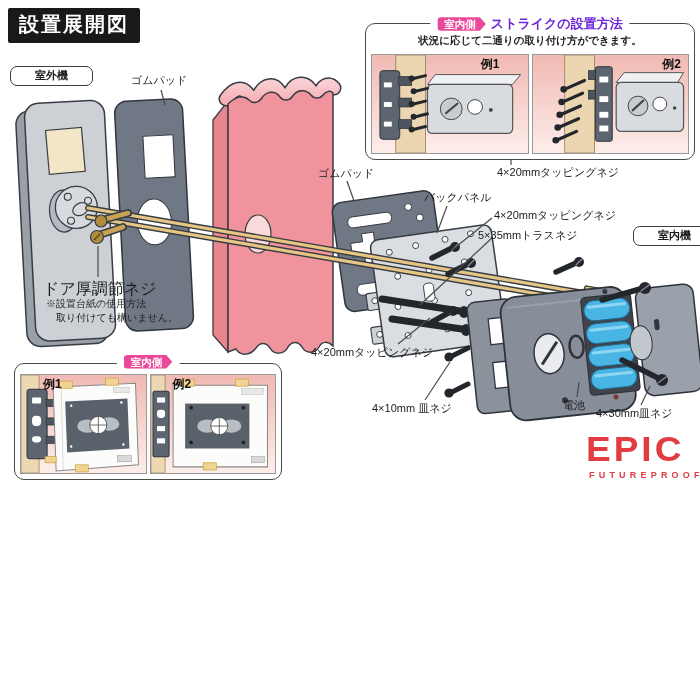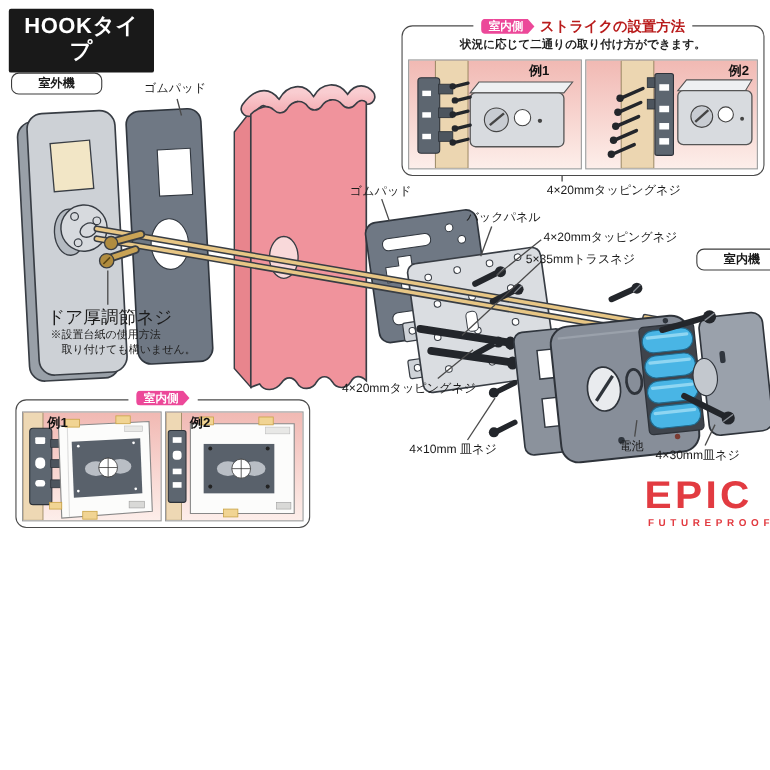--- a/index.html
+++ b/index.html
@@ -16,21 +16,21 @@
   .lbl.small{font-size:10px;color:#222;}
   .chip{position:absolute;font-size:11px;font-weight:600;padding:1px 24px 2px;border:1.6px solid #3c3c3c;
         border-radius:7px;background:#fff;z-index:3;white-space:nowrap;}
   
   .ibox{position:absolute;border:1.6px solid #4a4a4a;border-radius:10px;background:#fff;z-index:2;}
   .ibox-title{position:absolute;top:-9px;left:50%;transform:translateX(-50%);background:#fff;
               display:flex;align-items:center;gap:5px;padding:0 7px;white-space:nowrap;z-index:3;}
   .badge{background:#ec4899;color:#fff;font-size:10.5px;font-weight:700;padding:2px 10px 1px 7px;
          clip-path:polygon(0 0,calc(100% - 6px) 0,100% 50%,calc(100% - 6px) 100%,0 100%);
          border-radius:4px 0 0 4px;line-height:1;}
-  .ibox-title .bt{font-size:13px;font-weight:700;color:#b91c1c;}
+  .ibox-title .bt{font-size:13px;font-weight:700;color:#6d28d9;}
   .ibox-sub{margin-top:10px;text-align:center;font-size:10.5px;font-weight:700;color:#222;}
   .panels{position:absolute;left:5px;right:5px;bottom:5px;display:flex;gap:3px;}
   .panel{position:relative;flex:1;border:1px solid #999;overflow:hidden;background:linear-gradient(#f1b9b3,#fdeeea);}
   .panel svg{position:absolute;inset:0;width:100%;height:100%;}
   .panel .ex{position:absolute;top:1px;font-size:12px;font-weight:700;color:#111;z-index:2;}
   .ex.tr1{right:28px;} .ex.tr2{right:7px;} .ex.tl{left:22px;}
   
   .brand{position:absolute;left:586px;top:431px;z-index:3;text-align:left;}
   .brand-name{font-size:37px;font-weight:800;letter-spacing:3px;color:#e23b41;line-height:1;
               transform:scaleY(0.95);}
@@ -206,21 +206,21 @@
       <line x1="492" y1="238" x2="420" y2="305"></line>
       <line x1="398" y1="344" x2="430" y2="318"></line>
       <line x1="425" y1="400" x2="450" y2="362"></line>
       <line x1="579" y1="382" x2="577" y2="397"></line>
       <line x1="650" y1="386" x2="641" y2="405"></line>
       <line x1="98" y1="246" x2="98" y2="277"></line>
     </g>
   </svg>
 
   <div class="titleblock">
-    <div class="t2">HOOKタイプ</div>
+    <div class="t1">設置展開図</div>
   </div>
 
   <span class="chip" style="left:10px;top:66px;">室外機</span>
   <span class="chip" style="left:633px;top:226px;">室内機</span>
 
   <div class="lbl" style="left:131px;top:73px;">ゴムパッド</div>
   <div class="lbl" style="left:318px;top:166px;">ゴムパッド</div>
   <div class="lbl" style="left:424px;top:190px;">バックパネル</div>
 
   <div class="lbl" style="left:497px;top:165px;">4×20mmタッピングネジ</div>

